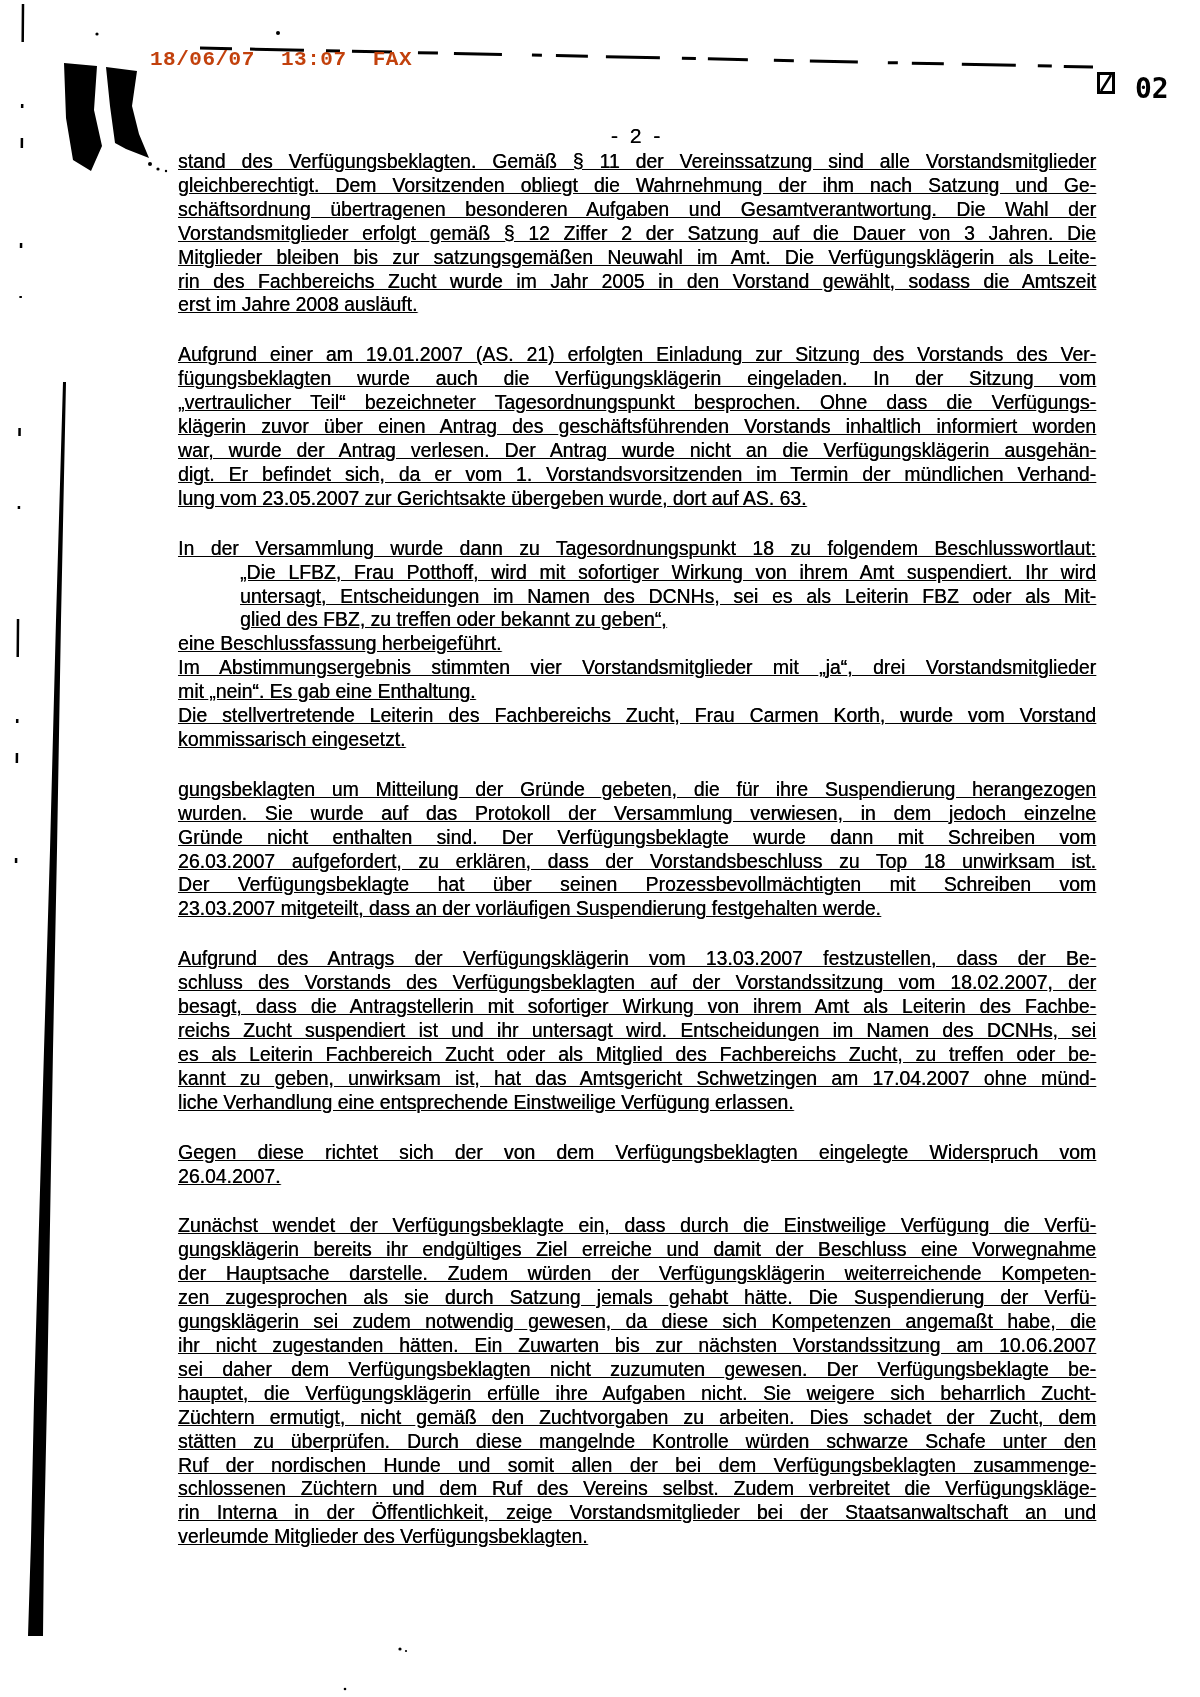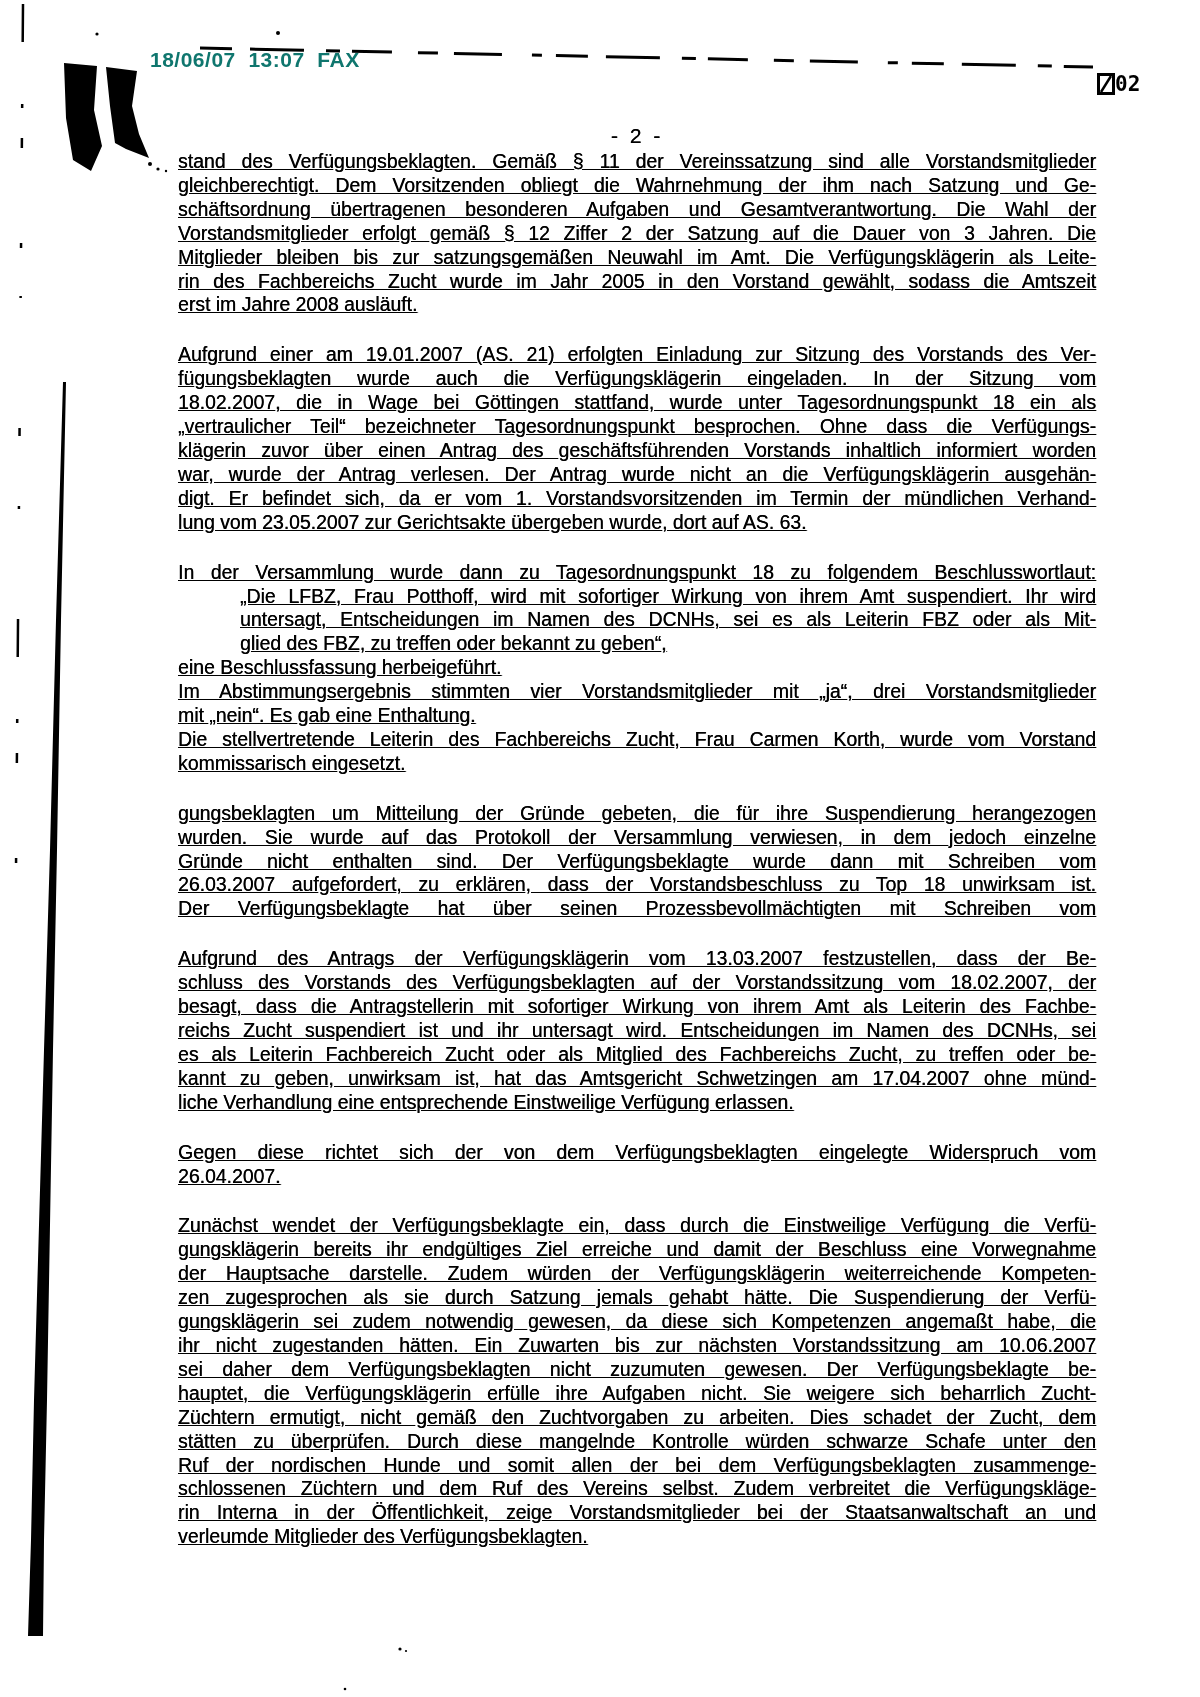--- a/index.html
+++ b/index.html
@@ -4,26 +4,26 @@
 <style>
   html,body{margin:0;padding:0;}
   body{
     width:1200px;height:1697px;position:relative;overflow:hidden;
     background:#ffffff;color:#000;
     font-family:"Liberation Sans",sans-serif;
   }
   .artifacts{position:absolute;left:0;top:0;width:1200px;height:1697px;pointer-events:none;}
   .fax-header{
     position:absolute;left:150px;top:48px;
-    font-family:Liberation Sans, sans-serif;font-weight:bold;font-size:21px;
-    white-space:pre;letter-spacing:0.5px;color:#0f766e;
+    font-family:Liberation Mono, monospace;font-weight:bold;font-size:21px;
+    white-space:pre;letter-spacing:0.5px;color:#c2410c;
   }
   .page-indicator{
-    position:absolute;left:1097px;top:72px;display:flex;align-items:center;gap:0;
-    font-family:"DejaVu Sans Mono",monospace;font-weight:bold;font-size:21px;
+    position:absolute;left:1097px;top:72px;display:flex;align-items:flex-start;gap:20px;
+    font-family:"DejaVu Sans Mono",monospace;font-weight:bold;font-size:28px;
   }
   .page-number{
     position:absolute;left:178px;top:124px;width:918px;text-align:center;
     font-size:21px;letter-spacing:3px;font-weight:500;
     text-shadow:0.35px 0 0 #111;
   }
   .doc{
     position:absolute;left:178px;top:150px;width:918px;
     font-size:19.4px;line-height:23.9px;
     text-shadow:0.35px 0 0 #111;
@@ -74,21 +74,20 @@
       <div class="line j">gleichberechtigt. Dem Vorsitzenden obliegt die Wahrnehmung der ihm nach Satzung und Ge-</div>
       <div class="line j">schäftsordnung übertragenen besonderen Aufgaben und Gesamtverantwortung. Die Wahl der</div>
       <div class="line j">Vorstandsmitglieder erfolgt gemäß § 12 Ziffer 2 der Satzung auf die Dauer von 3 Jahren. Die</div>
       <div class="line j">Mitglieder bleiben bis zur satzungsgemäßen Neuwahl im Amt. Die Verfügungsklägerin als Leite-</div>
       <div class="line j">rin des Fachbereichs Zucht wurde im Jahr 2005 in den Vorstand gewählt, sodass die Amtszeit</div>
       <div class="line">erst im Jahre 2008 ausläuft.</div>
     </div>
     <div class="paragraph">
       <div class="line j">Aufgrund einer am 19.01.2007 (AS. 21) erfolgten Einladung zur Sitzung des Vorstands des Ver-</div>
       <div class="line j">fügungsbeklagten wurde auch die Verfügungsklägerin eingeladen. In der Sitzung vom</div>
-      <div class="line j">18.02.2007, die in Wage bei Göttingen stattfand, wurde unter Tagesordnungspunkt 18 ein als</div>
       <div class="line j">„vertraulicher Teil“ bezeichneter Tagesordnungspunkt besprochen. Ohne dass die Verfügungs-</div>
       <div class="line j">klägerin zuvor über einen Antrag des geschäftsführenden Vorstands inhaltlich informiert worden</div>
       <div class="line j">war, wurde der Antrag verlesen. Der Antrag wurde nicht an die Verfügungsklägerin ausgehän-</div>
       <div class="line j">digt. Er befindet sich, da er vom 1. Vorstandsvorsitzenden im Termin der mündlichen Verhand-</div>
       <div class="line">lung vom 23.05.2007 zur Gerichtsakte übergeben wurde, dort auf AS. 63.</div>
     </div>
     <div class="paragraph">
       <div class="line j">In der Versammlung wurde dann zu Tagesordnungspunkt 18 zu folgendem Beschlusswortlaut:</div>
       <div class="line j i">„Die LFBZ, Frau Potthoff, wird mit sofortiger Wirkung von ihrem Amt suspendiert. Ihr wird</div>
       <div class="line j i">untersagt, Entscheidungen im Namen des DCNHs, sei es als Leiterin FBZ oder als Mit-</div>
@@ -98,20 +97,21 @@
       <div class="line">mit „nein“. Es gab eine Enthaltung.</div>
       <div class="line j">Die stellvertretende Leiterin des Fachbereichs Zucht, Frau Carmen Korth, wurde vom Vorstand</div>
       <div class="line">kommissarisch eingesetzt.</div>
     </div>
     <div class="paragraph">
       <div class="line j">gungsbeklagten um Mitteilung der Gründe gebeten, die für ihre Suspendierung herangezogen</div>
       <div class="line j">wurden. Sie wurde auf das Protokoll der Versammlung verwiesen, in dem jedoch einzelne</div>
       <div class="line j">Gründe nicht enthalten sind. Der Verfügungsbeklagte wurde dann mit Schreiben vom</div>
       <div class="line j">26.03.2007 aufgefordert, zu erklären, dass der Vorstandsbeschluss zu Top 18 unwirksam ist.</div>
       <div class="line j">Der Verfügungsbeklagte hat über seinen Prozessbevollmächtigten mit Schreiben vom</div>
+      <div class="line">23.03.2007 mitgeteilt, dass an der vorläufigen Suspendierung festgehalten werde.</div>
     </div>
     <div class="paragraph">
       <div class="line j">Aufgrund des Antrags der Verfügungsklägerin vom 13.03.2007 festzustellen, dass der Be-</div>
       <div class="line j">schluss des Vorstands des Verfügungsbeklagten auf der Vorstandssitzung vom 18.02.2007, der</div>
       <div class="line j">besagt, dass die Antragstellerin mit sofortiger Wirkung von ihrem Amt als Leiterin des Fachbe-</div>
       <div class="line j">reichs Zucht suspendiert ist und ihr untersagt wird. Entscheidungen im Namen des DCNHs, sei</div>
       <div class="line j">es als Leiterin Fachbereich Zucht oder als Mitglied des Fachbereichs Zucht, zu treffen oder be-</div>
       <div class="line j">kannt zu geben, unwirksam ist, hat das Amtsgericht Schwetzingen am 17.04.2007 ohne münd-</div>
       <div class="line">liche Verhandlung eine entsprechende Einstweilige Verfügung erlassen.</div>
     </div>

